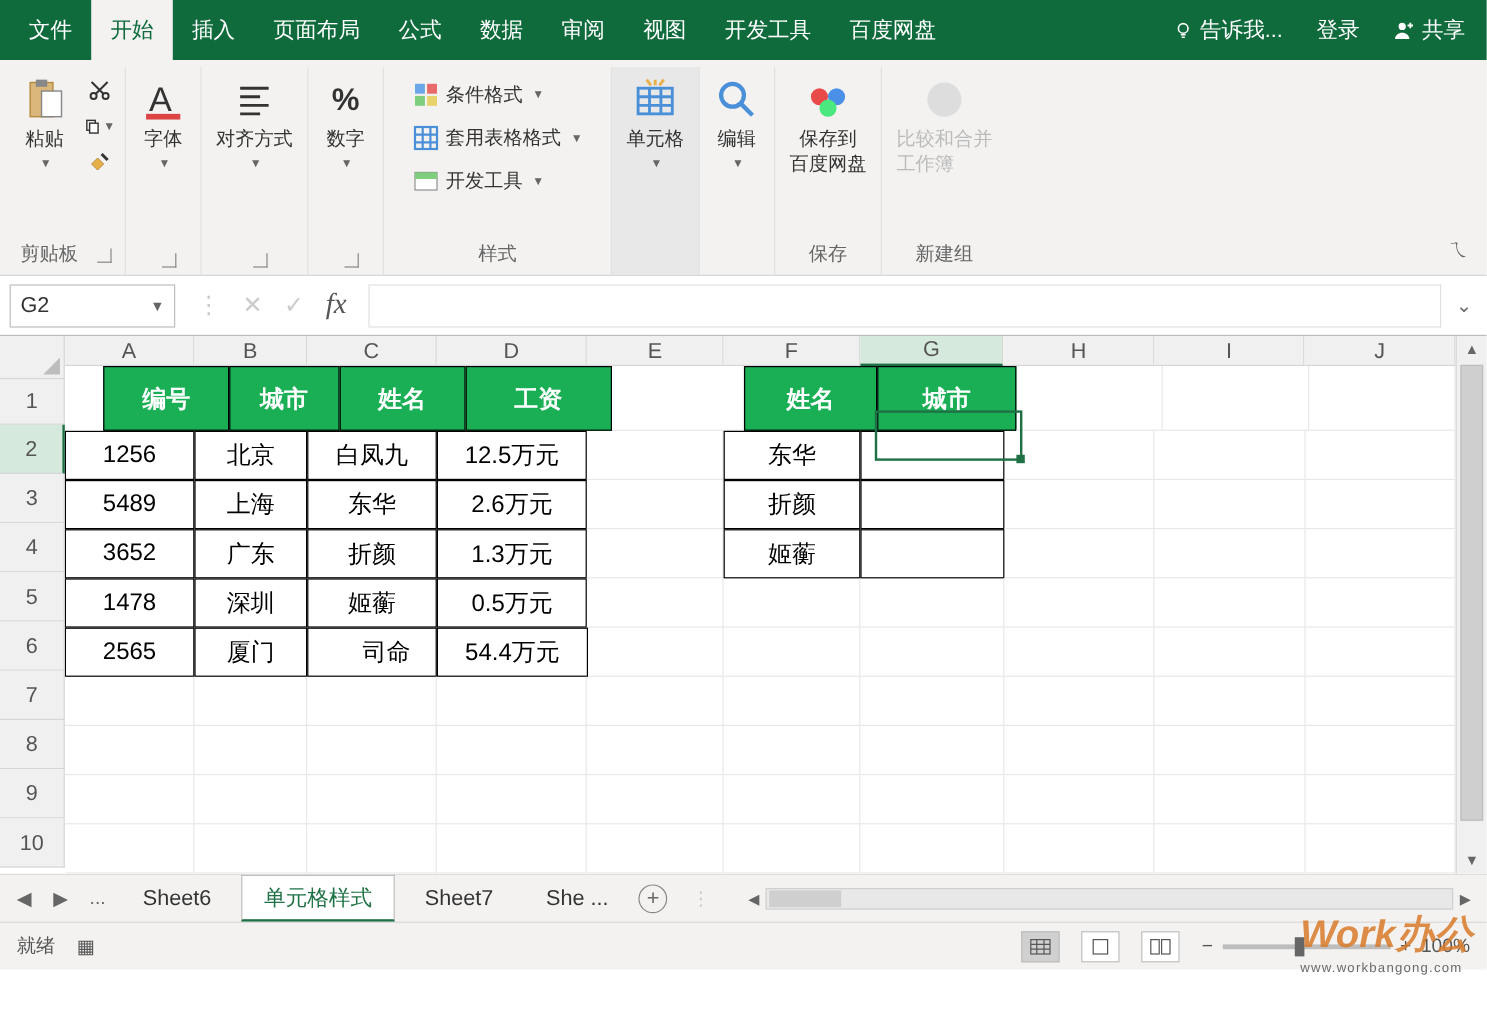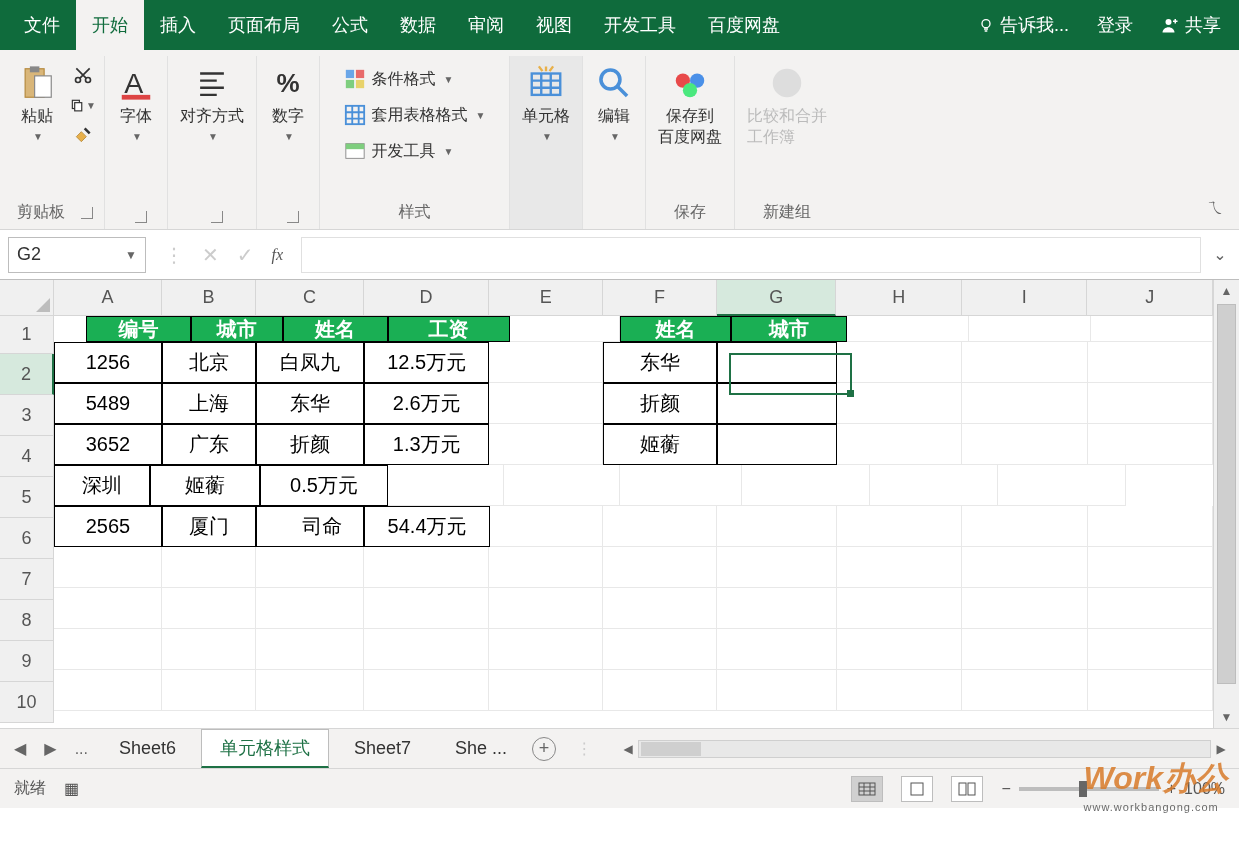--- a/index.html
+++ b/index.html
@@ -24,37 +24,37 @@
 .small-btn { width: 26px; height: 22px; display: flex; align-items: center; justify-content: center; }
 .dd { font-size: 10px; color: #666; margin-left: 2px; }
 .style-row { display: flex; align-items: center; gap: 6px; font-size: 16px; color: #333; padding: 2px 4px; }
 .style-row .sicon { width: 22px; height: 22px; }
 .collapse-caret { position: absolute; right: 14px; bottom: 10px; font-size: 18px; color: #666; }
 
 .namebox-row { background: #fff; border-bottom: 1px solid #bdbdbd; height: 50px; display: flex; align-items: center; padding: 6px 8px; gap: 8px;}
 .namebox { width: 138px; height: 36px; border: 1px solid #bdbdbd; display: flex; align-items: center; padding: 0 8px; font-size: 18px; color: #333; background: #fff;}
 .namebox .ddc { margin-left: auto; color: #666; font-size: 12px;}
 .fx-tools { display: flex; align-items: center; gap: 18px; color: #999; font-size: 20px; padding: 0 10px;}
-.fx-label { font-style: italic; font-family: "Times New Roman", serif; color: #555; font-size: 16px; }
+.fx-label { font-style: italic; font-family: "Times New Roman", serif; color: #555; font-size: 24px; }
 .formula-bar { flex: 1; height: 36px; border: 1px solid #e0e0e0; background: #fff;}
 .fb-expand { width: 22px; color: #666; display:flex; align-items:center; justify-content:center;}
 
 .sheet-area { display: flex; height: 448px; background: #fff; position: relative;}
 .corner { width: 54px; height: 36px; background: #f0f0f0; border-right: 1px solid #d6d6d6; border-bottom: 1px solid #d6d6d6; position: relative;}
 .corner::after { content:''; position:absolute; right:3px; bottom:3px; width:0; height:0; border-right:14px solid #bdbdbd; border-top:14px solid transparent;}
 .colheads { display: flex; height: 36px; }
 .colhead { background: #f0f0f0; border-right: 1px solid #d6d6d6; border-bottom: 1px solid #d6d6d6; display: flex; align-items:center; justify-content:center; font-size: 18px; color: #555;}
 .colhead.sel { background: #d6e9dd; border-bottom: 2px solid #1e7145;}
 .rowheads { width: 54px; }
 .rowhead { height: 41px; background: #f0f0f0; border-right: 1px solid #d6d6d6; border-bottom: 1px solid #d6d6d6; display:flex; align-items:center; justify-content:center; font-size:18px; color:#555;}
 .rowhead.first { height: 38px;}
 .rowhead.sel { background: #d6e9dd; border-right: 2px solid #1e7145;}
 .grid { position: relative; flex: 1; }
 .grid-row { display: flex; height: 41px;}
-.grid-row.first { height: 26px; margin-left: 32px;}
+.grid-row.first { height: 54px; margin-left: 32px;}
 .cell { border-right: 1px solid #e8e8e8; border-bottom: 1px solid #e8e8e8; display:flex; align-items:center; justify-content:center; font-size: 20px; padding: 0 4px;}
 
 .dtab { border: 1.6px solid #000; }
 .dtab-h { background: #1aaf54; color: #fff; font-weight: bold;}
 .vscroll { width: 26px; background: #f0f0f0; border-left: 1px solid #d6d6d6; display:flex; flex-direction:column; align-items:center;}
 .vscroll .arr { height: 22px; width:100%; display:flex; align-items:center; justify-content:center; color:#666; font-size:12px;}
 .vscroll .track { flex:1; width: 100%; position:relative;}
 .vscroll .thumb { position:absolute; left:3px; right:3px; top:2px; height: 380px; background:#cfcfcf; border:1px solid #bdbdbd;}
 
 .sheet-tabs { height: 40px; border-top: 1px solid #d6d6d6; background: #f3f2f1; display:flex; align-items:center; padding: 0 8px; gap: 6px;}
@@ -394,20 +394,21 @@
           <div class="cell dtab" style="width: 110px;">折颜</div>
           <div class="cell dtab" style="width: 128px;">1.3万元</div>
           <div class="cell " style="width: 116px;"></div>
           <div class="cell dtab" style="width: 116px;">姬蘅</div>
           <div class="cell dtab" style="width: 122px;"></div>
           <div class="cell " style="width: 128px;"></div>
           <div class="cell " style="width: 128px;"></div>
           <div class="cell " style="width: 128px;"></div>
         </div>
         <div class="grid-row">
+          <div class="cell dtab" style="width: 110px;">1478</div>
           <div class="cell dtab" style="width: 96px;">深圳</div>
           <div class="cell dtab" style="width: 110px;">姬蘅</div>
           <div class="cell dtab" style="width: 128px;">0.5万元</div>
           <div class="cell " style="width: 116px;"></div>
           <div class="cell " style="width: 116px;"></div>
           <div class="cell " style="width: 122px;"></div>
           <div class="cell " style="width: 128px;"></div>
           <div class="cell " style="width: 128px;"></div>
           <div class="cell " style="width: 128px;"></div>
         </div>

